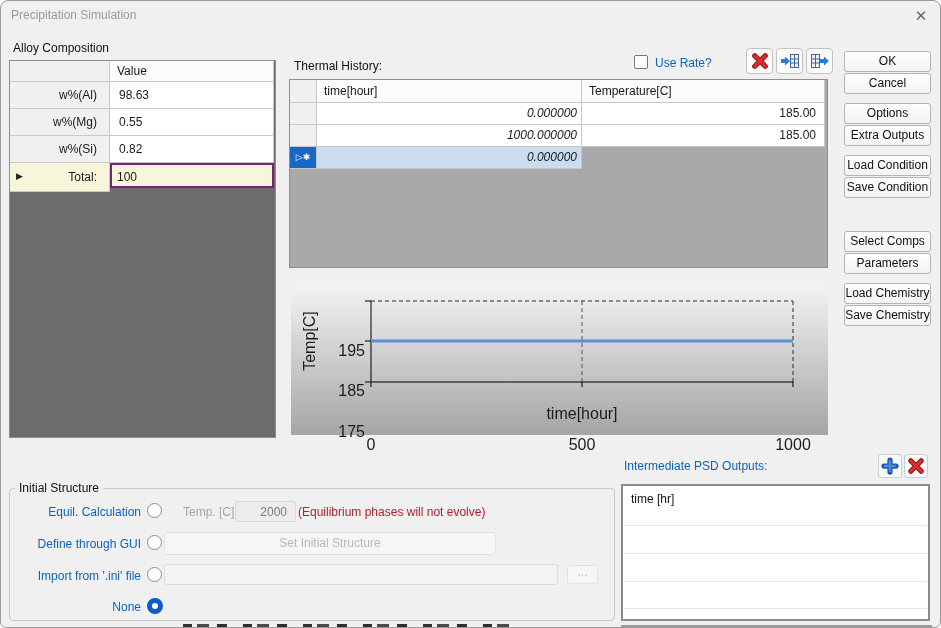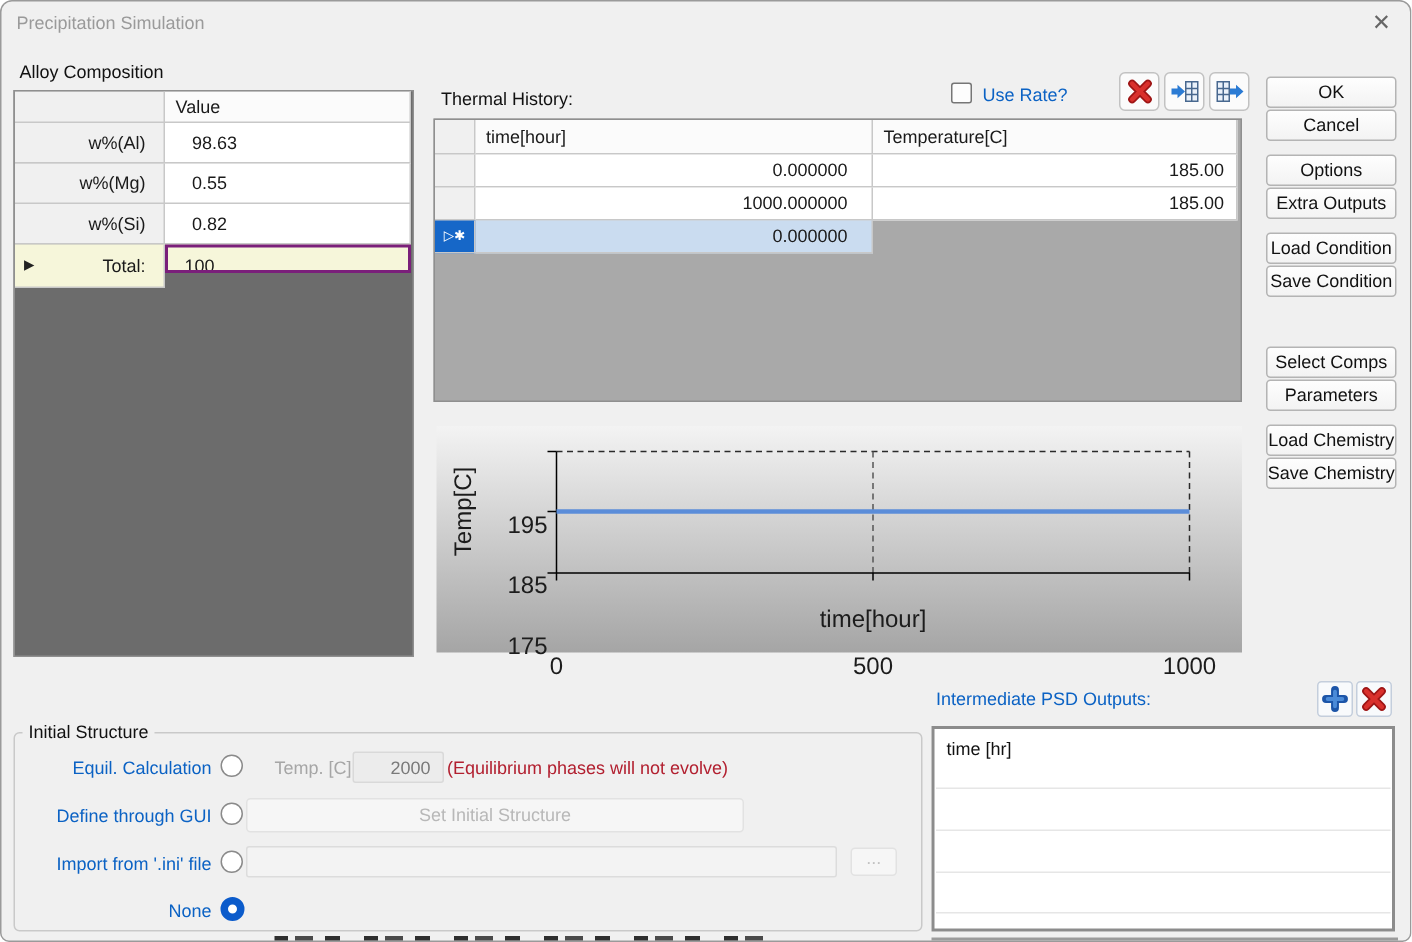--- a/index.html
+++ b/index.html
@@ -15,28 +15,28 @@
 
   
   .cell{position:absolute;box-sizing:border-box;border-right:1px solid #c8c8c8;border-bottom:1px solid #c8c8c8;overflow:hidden;}
   .rowhdr{background:#f0f0f0;}
   .colhdr{background:#fbfbfb;}
   .white{background:#ffffff;}
 
   
   #alloy-table{left:8px;top:59px;width:265px;height:376px;background:#6c6c6c;border:1px solid #8f8f8f;}
   .a-lbl{left:0;width:100px;text-align:right;padding-right:12px;}
-  .a-val{left:100px;width:164px;text-align:left;padding-left:18px;}
+  .a-val{left:100px;width:164px;text-align:left;padding-left:9px;}
   .total-bg{background:#f6f6da;}
 
   
   #thermal-table{left:288px;top:78px;width:537px;height:187px;background:#a9a9a9;border:1px solid #8f8f8f;}
   .t-hdrcell{height:23px;line-height:22px;padding-left:7px;}
   .t-rowhdr{left:0;width:27px;}
-  .t-time{left:27px;width:265px;text-align:right;padding-right:16px;}
+  .t-time{left:27px;width:265px;text-align:right;padding-right:4px;font-style:italic;}
   .t-temp{left:292px;width:243px;text-align:right;padding-right:8px;}
   .sel-hdr{background:#1667c8 !important;color:#fff;text-align:center;padding:0 !important;}
   .sel-cell{background:#cadcf0 !important;}
 
   
   .btn{position:absolute;left:843px;width:87px;height:21px;background:linear-gradient(#fefefe,#f3f3f3);
        border:1px solid #b4b4b4;border-radius:3px;text-align:center;line-height:19px;font-size:12px;color:#111;box-sizing:border-box;}
   .icon-btn{position:absolute;width:27px;height:26px;background:#fbfbfb;border:1px solid #c2c2c2;border-radius:4px;
        box-sizing:border-box;display:flex;align-items:center;justify-content:center;}
   .mini-btn{position:absolute;width:24px;height:24px;background:#f8fafc;border:1px solid #c4cedc;border-radius:3px;
@@ -87,21 +87,21 @@
     <div class="cell rowhdr a-lbl" style="top:48px;height:27px;line-height:26px;">w%(Mg)</div>
     <div class="cell white a-val" style="top:48px;height:27px;line-height:26px;">0.55</div>
 
     <div class="cell rowhdr a-lbl" style="top:75px;height:27px;line-height:26px;">w%(Si)</div>
     <div class="cell white a-val" style="top:75px;height:27px;line-height:26px;">0.82</div>
 
     <div class="cell rowhdr total-bg" style="left:0;top:102px;width:100px;height:29px;">
       <span class="abs" style="left:6px;top:8px;font-size:9px;color:#222;">▶</span>
       <span class="abs" style="right:12px;top:0;line-height:28px;">Total:</span>
     </div>
-    <div class="cell total-bg" style="left:100px;top:102px;width:164px;height:19px;border:2px solid #7a1f7a;line-height:24px;padding-left:11px;">100</div>
+    <div class="cell total-bg" style="left:100px;top:102px;width:164px;height:25px;border:2px solid #7a1f7a;line-height:24px;padding-left:5px;">100</div>
   </div>
 
   <div class="abs section-label" style="left:293px;top:58px;">Thermal History:</div>
   <div class="abs checkbox" style="left:633px;top:54px;"></div>
   <div class="abs blue" style="left:654px;top:55px;">Use Rate?</div>
 
   <div class="icon-btn" style="left:745px;top:47px;">
     <svg width="18" height="18" viewBox="0 0 24 24">
       <path d="M5 5 L19 19 M19 5 L5 19" stroke="#9e1515" stroke-width="7" stroke-linecap="round"></path>
       <path d="M5 5 L19 19 M19 5 L5 19" stroke="#d9302c" stroke-width="4" stroke-linecap="round"></path>

